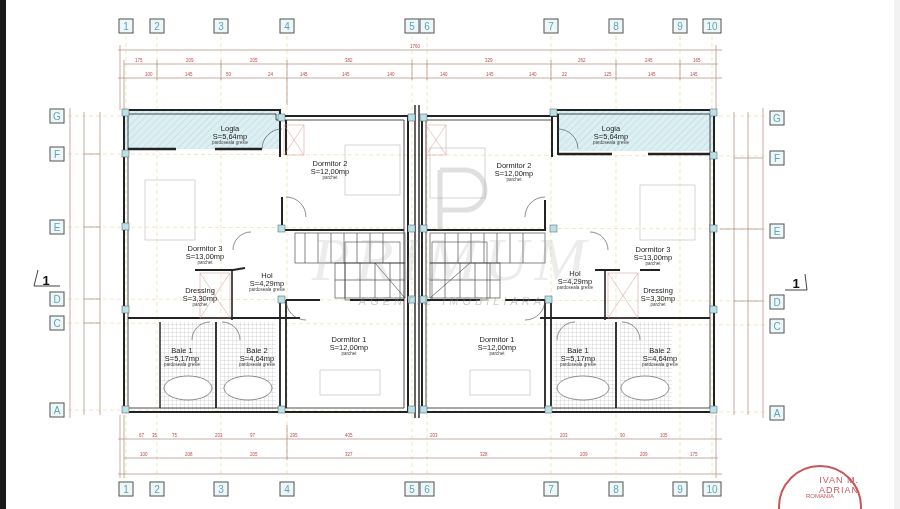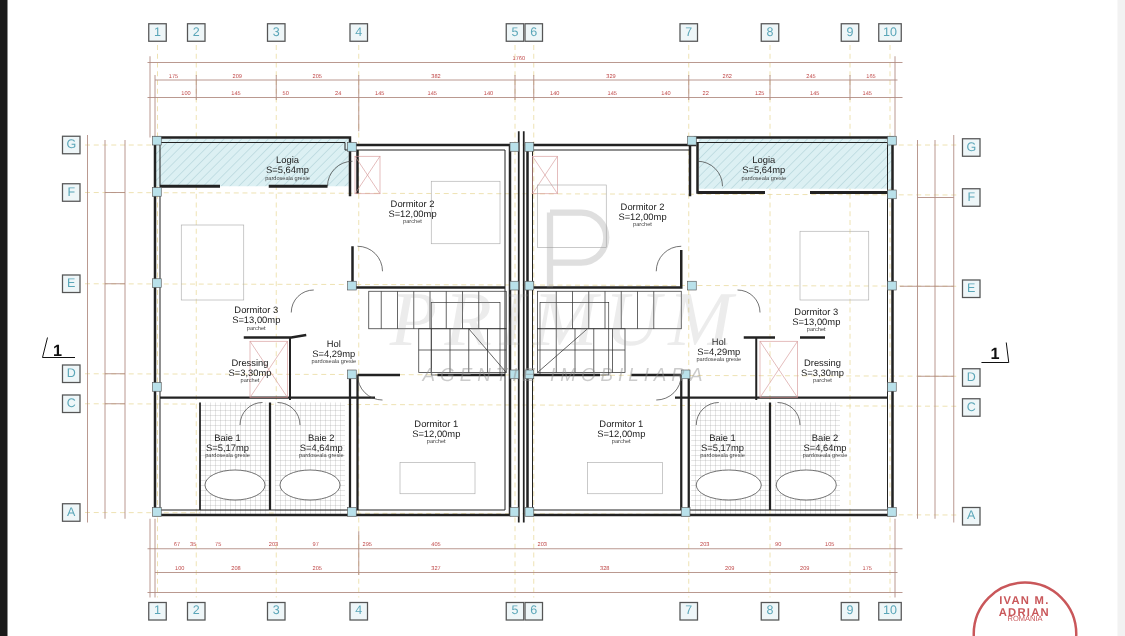--- a/index.html
+++ b/index.html
@@ -5,23 +5,23 @@
     html, body { margin: 0; padding: 0; background: #ffffff; }
     body { width: 900px; height: 509px; overflow: hidden; position: relative; font-family: "Liberation Sans", sans-serif; }
     #plan { position: absolute; left: 0; top: 0; width: 900px; height: 509px; }
     .lbl { position: absolute; text-align: center; color: #222; line-height: 1.05; white-space: nowrap; transform: translate(-50%, -50%); }
     .lbl .name { font-size: 7.5px; display: block; }
     .lbl .area { font-size: 7.5px; display: block; }
     .lbl .floor { font-size: 4.5px; display: block; color: #444; }
     .axis-box { position: absolute; width: 13px; height: 13px; border: 1px solid #555; background: #eef6f8; color: #5aa6b8; font-size: 10px; text-align: center; line-height: 13px; transform: translate(-50%, -50%); }
     .section-mark { position: absolute; font-size: 13px; font-weight: bold; color: #111; transform: translate(-50%, -50%); }
     .watermark { position: absolute; color: rgba(150,150,150,0.25); text-align: center; transform: translate(-50%, -50%); white-space: nowrap; font-style: italic; }
-    .wm-sub { font-size: 15px; letter-spacing: 4px; color: rgba(140,140,140,0.45); }
+    .wm-sub { font-size: 11px; letter-spacing: 4px; color: rgba(140,140,140,0.45); }
     .stamp { position: absolute; border-radius: 50%; border: 2px solid #c9575a; color: #c9575a; }
-    .stamp-text { position: absolute; left: 0; right: 1px; top: 8px; text-align: center; font-size: 9px; font-weight: bold; letter-spacing: 1px; }
+    .stamp-text { position: absolute; left: 0; right: 1px; top: 8px; text-align: right; font-size: 9px; font-weight: normal; letter-spacing: 1px; }
   </style>
 </head>
 <body>
 
 <svg id="plan" viewBox="0 0 900 509" xmlns="http://www.w3.org/2000/svg">
 
   <rect x="0" y="0" width="6" height="509" fill="#1a1a1a"></rect>
   <rect x="894" y="0" width="6" height="509" fill="#f2f2f2"></rect>
 
   <g stroke="#e8d89a" stroke-width="0.6" stroke-dasharray="4 3">

